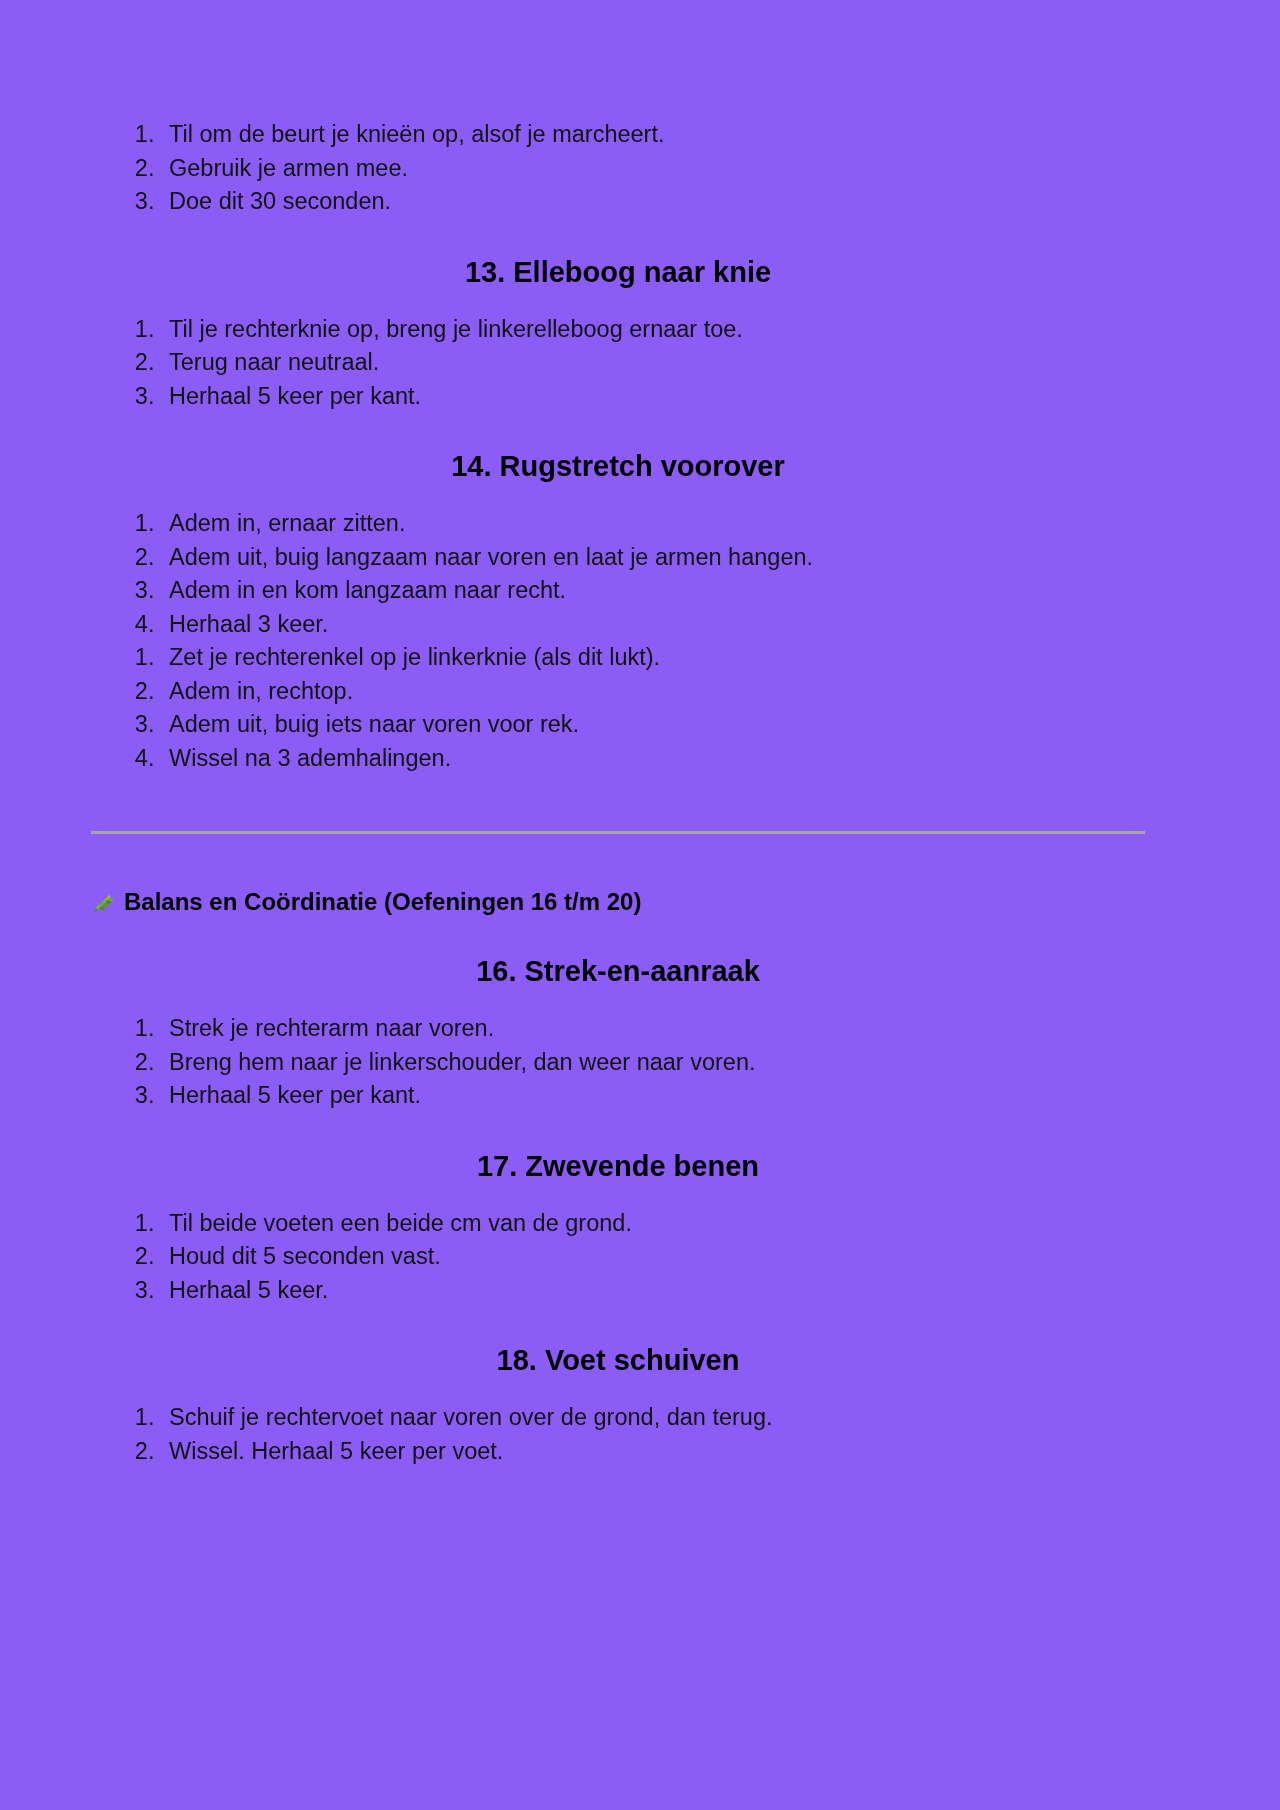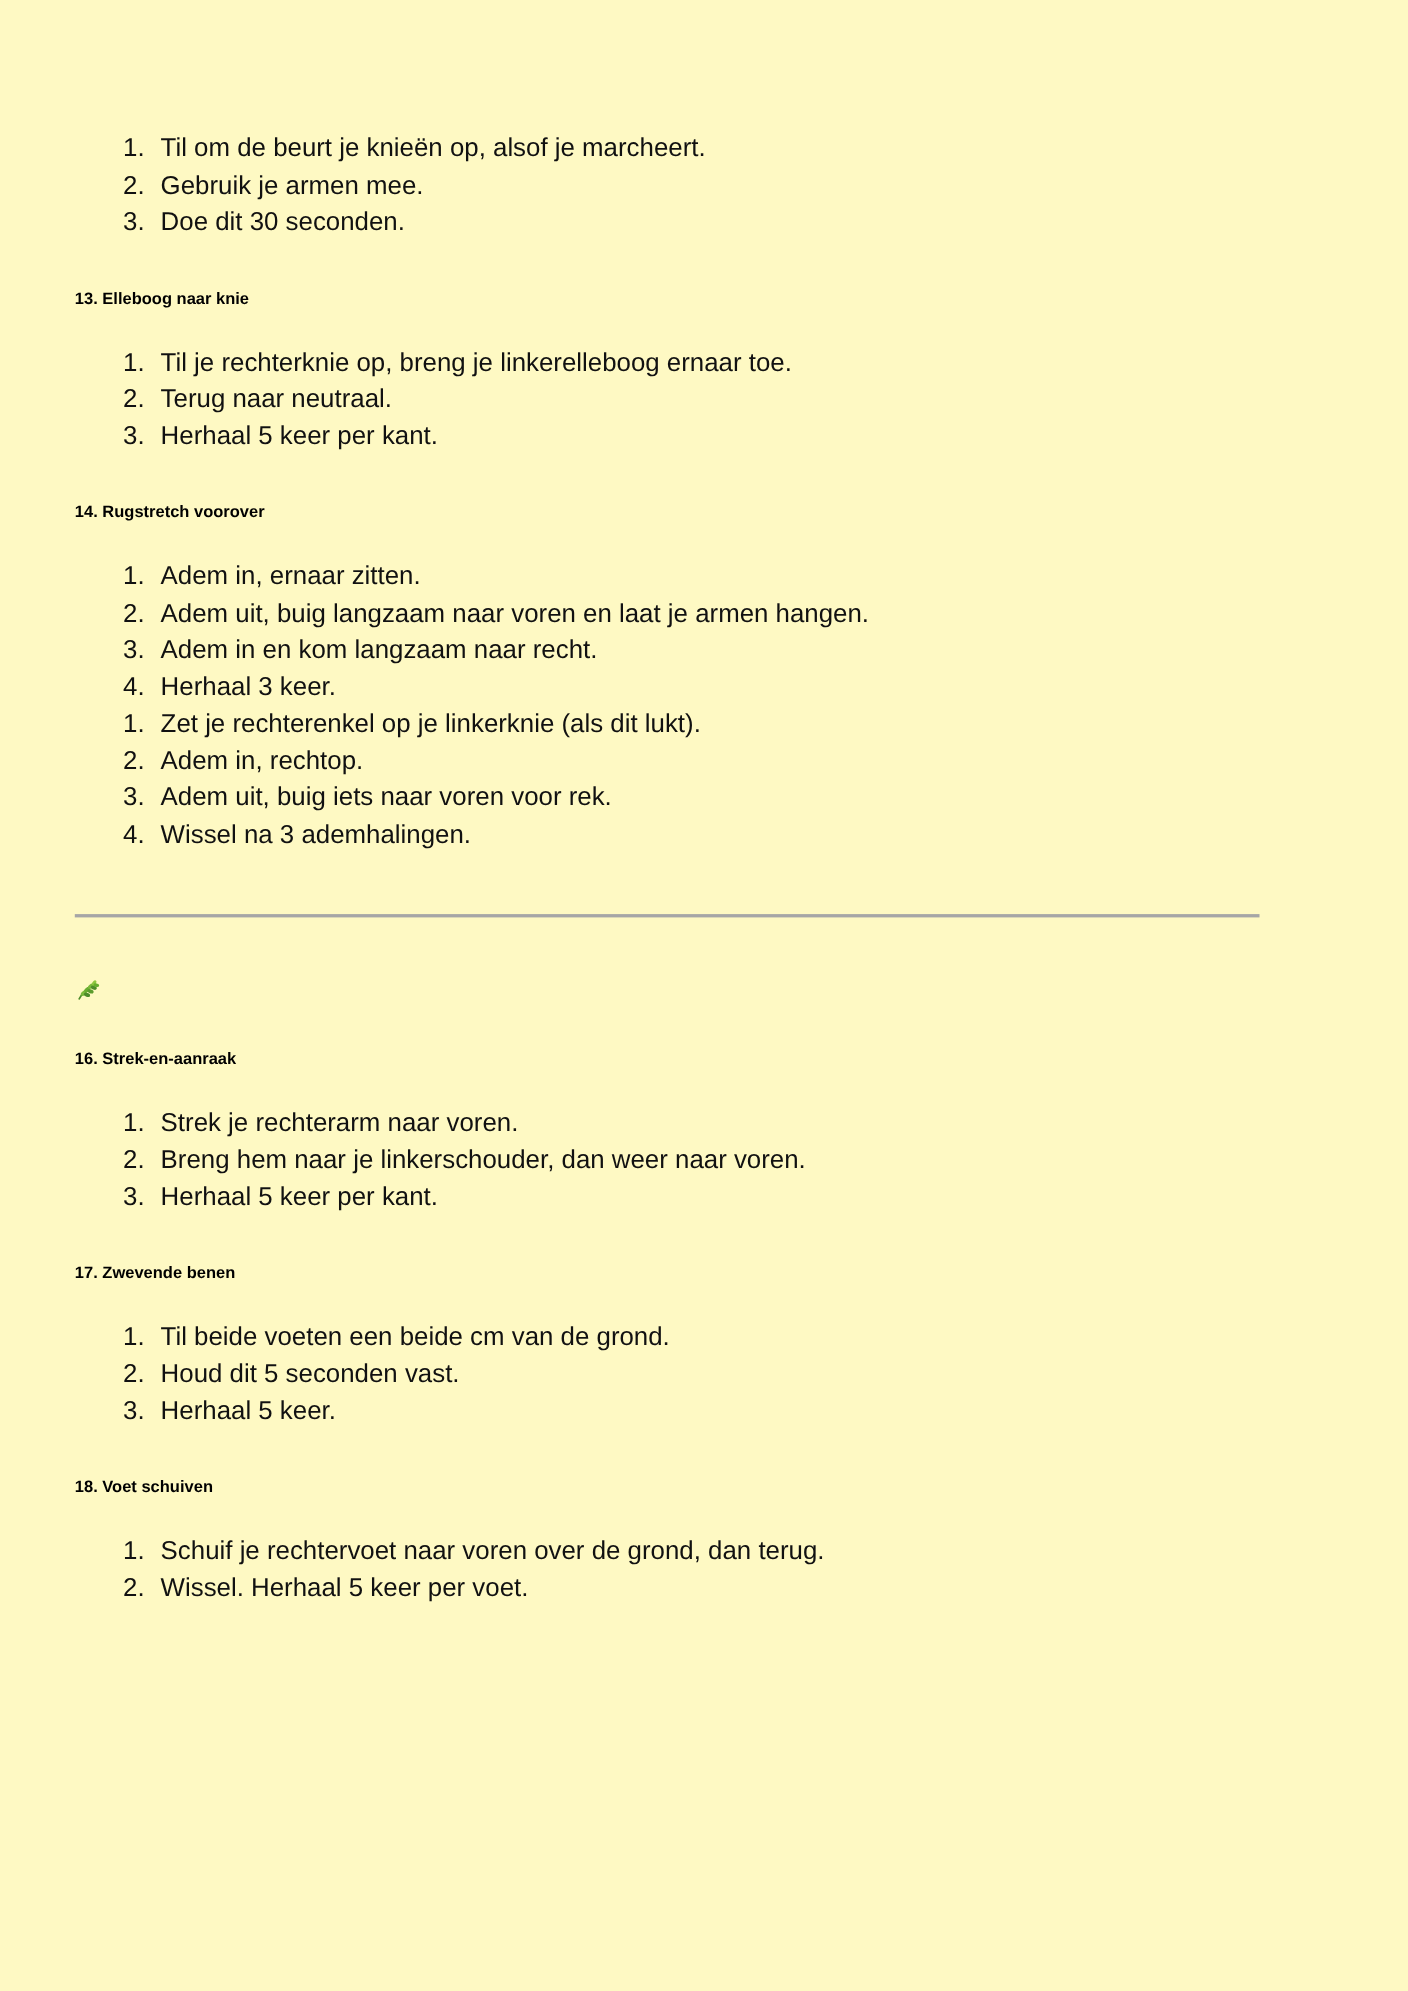--- a/index.html
+++ b/index.html
@@ -10,23 +10,23 @@
   body {
     width: 1280px;
     min-height: 1810px;
     font-family: "Liberation Sans", sans-serif;
     color: #000000;
     -webkit-font-smoothing: antialiased;
   }
   .page {
     width: 1280px;
     min-height: 1810px;
-    background: #fef9c3;
+    background: #8b5cf6;
     box-sizing: border-box;
-    padding: 118px 135px 60px 68px;
+    padding: 118px 135px 60px 91px;
     position: relative;
   }
 
   
   ol.steps {
     list-style: decimal;
     margin: 0 0 0 0;
     padding: 0 0 0 70px;
     font-size: 23.5px;
     line-height: 33.5px;
@@ -40,27 +40,28 @@
   }
   ol.steps li::marker {
     font-size: 23.5px;
   }
 
   
   .list-block { margin: 0 0 0 0; }
   .list-block.first { margin-top: 0; }
 
   h3.sec-title {
-    font-size: 15px;
+    font-size: 29px;
     font-weight: bold;
     margin: 38px 0 26px 0;
     padding: 0;
     line-height: 30px;
     letter-spacing: 0px;
     color: #000000;
+    text-align: center;
   }
 
   hr.divider {
     border: none;
     border-top: 3px solid #a6a6a6;
     margin: 56px 0 0 0;
     padding: 0;
     height: 0;
     width: 100%;
   }
@@ -131,20 +132,21 @@
     <ellipse cx="8.2" cy="15.8" rx="3.1" ry="1.9" fill="#7ab93a" transform="rotate(-38 8.2 15.8)"></ellipse>
     <ellipse cx="11.4" cy="12.6" rx="3.1" ry="1.9" fill="#67ad2f" transform="rotate(-38 11.4 12.6)"></ellipse>
     <ellipse cx="14.6" cy="9.6" rx="3.0" ry="1.85" fill="#7ab93a" transform="rotate(-38 14.6 9.6)"></ellipse>
     <ellipse cx="11.1" cy="17.4" rx="2.9" ry="1.8" fill="#4e8c2b" transform="rotate(20 11.1 17.4)"></ellipse>
     <ellipse cx="14.3" cy="14.2" rx="2.9" ry="1.8" fill="#5b9c2e" transform="rotate(20 14.3 14.2)"></ellipse>
     <ellipse cx="17.3" cy="11.0" rx="2.8" ry="1.75" fill="#4e8c2b" transform="rotate(20 17.3 11.0)"></ellipse>
     <ellipse cx="17.6" cy="6.6" rx="2.6" ry="1.6" fill="#8ec63f" transform="rotate(-55 17.6 6.6)"></ellipse>
     <ellipse cx="19.6" cy="8.6" rx="2.6" ry="1.6" fill="#67ad2f" transform="rotate(10 19.6 8.6)"></ellipse>
   </g>
 </svg></span>
+        <span>Balans en Coördinatie (Oefeningen 16 t/m 20)</span>
       </h2>
       <h3 class="sec-title">16. Strek-en-aanraak</h3>
       <div class="list-block">
         <ol class="steps">
           <li>Strek je rechterarm naar voren.</li>
           <li>Breng hem naar je linkerschouder, dan weer naar voren.</li>
           <li>Herhaal 5 keer per kant.</li>
         </ol>
       </div>
       <h3 class="sec-title">17. Zwevende benen</h3>

